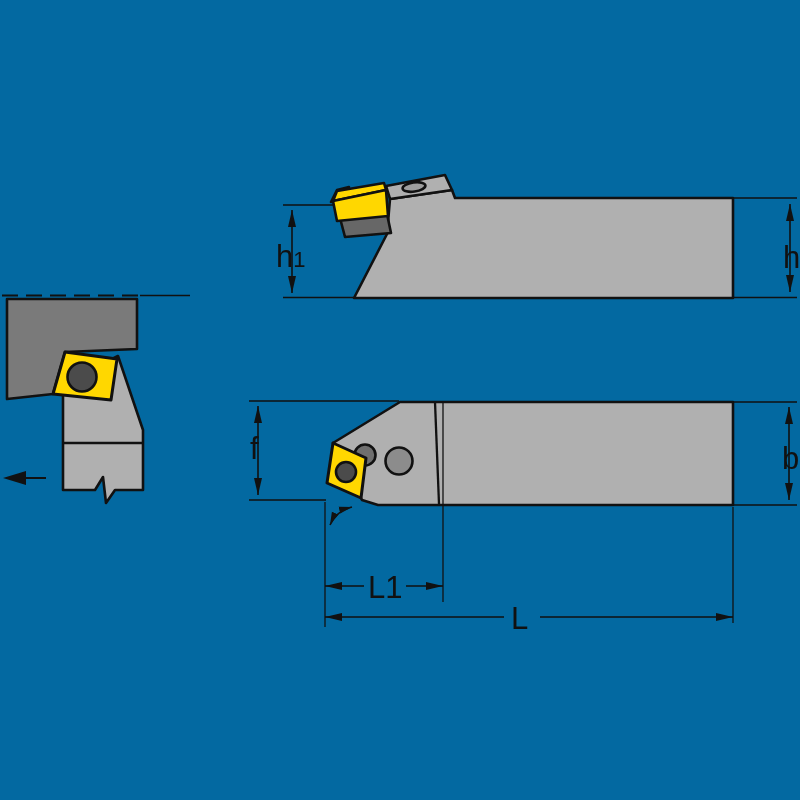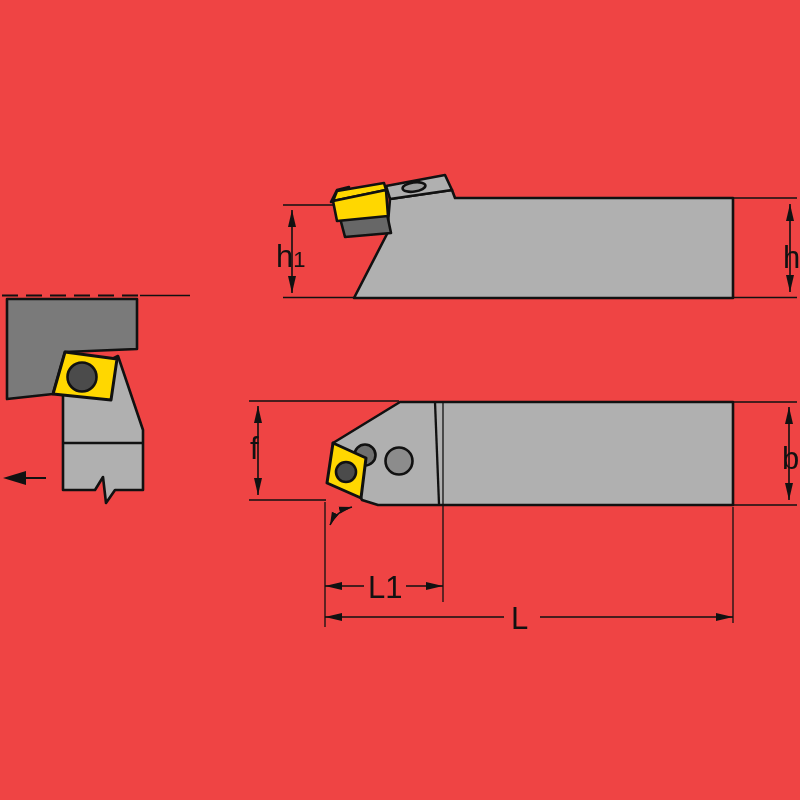--- a/index.html
+++ b/index.html
@@ -1,16 +1,16 @@
 <!DOCTYPE html>
 <html><head>
 <meta charset="utf-8">
 <style>
   html,body{margin:0;padding:0;background:#ffffff;}
-  #stage{position:relative;width:800px;height:800px;background:#ef4444;overflow:hidden;}
+  #stage{position:relative;width:800px;height:800px;background:#0369a1;overflow:hidden;}
   svg{display:block;}
   text{font-family:"Liberation Sans","DejaVu Sans",sans-serif;fill:#111;}
   .outline{stroke:#111;stroke-width:2.6;stroke-linejoin:round;}
   .outline-thick{stroke:#111;stroke-width:3;stroke-linejoin:round;}
   .thin{stroke:#111;stroke-width:1.3;fill:none;}
   .dim{stroke:#111;stroke-width:1.6;fill:none;}
   .boundary{stroke:#111;stroke-width:2.3;fill:none;}
 </style>
 </head>
 <body>

